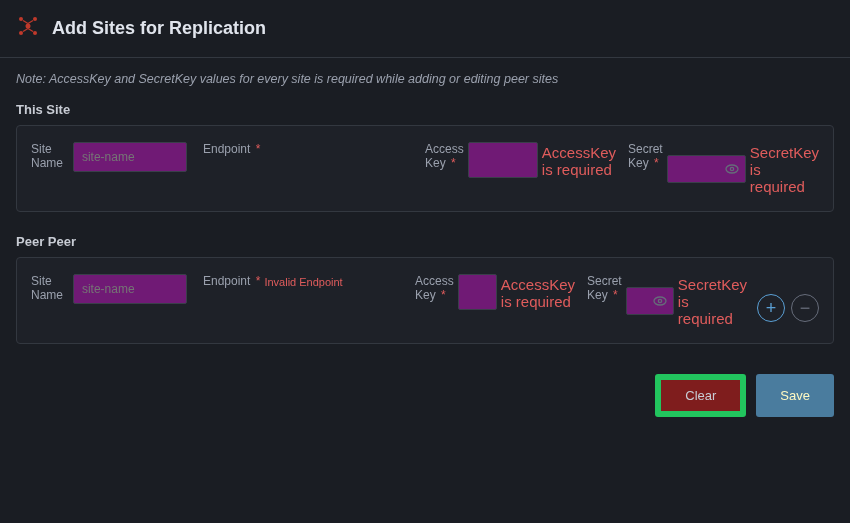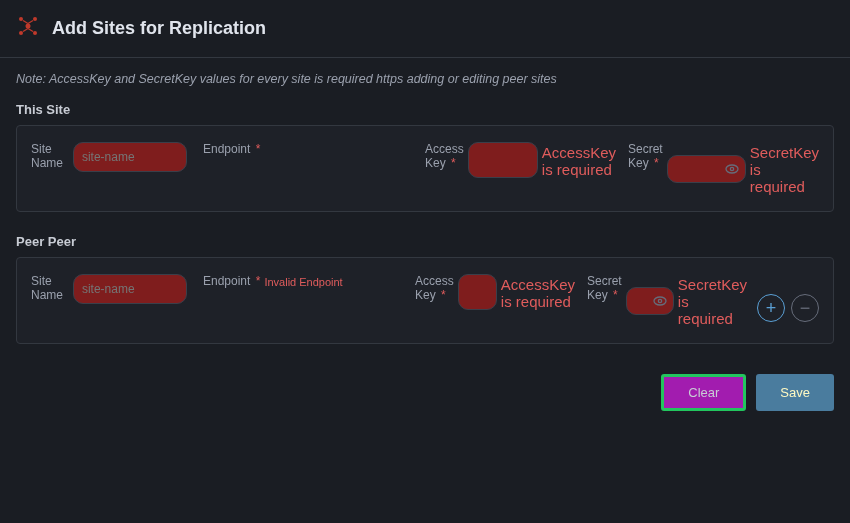--- a/index.html
+++ b/index.html
@@ -66,23 +66,23 @@
     .field-label {
       font-size: 12px;
       color: #9aa0ad;
       margin-bottom: 2px;
     }
     .field-label .required {
       color: #e05c5c;
       margin-left: 2px;
     }
     .field-input {
-      background: #7f1d1d;
+      background: #701a75;
       border: 1px solid #3a3f4a;
-      border-radius: 10px;
+      border-radius: 2px;
       color: #9aa0ad;
       font-size: 12px;
       padding: 6px 8px;
       width: 100%;
       outline: none;
     }
     .input-with-icon {
       position: relative;
       display: flex;
       align-items: center;
@@ -150,23 +150,23 @@
     }
     .btn {
       padding: 8px 24px;
       border-radius: 3px;
       font-size: 13px;
       font-weight: 500;
       cursor: pointer;
       border: none;
     }
     .btn-clear {
-      background: #a21caf;
+      background: #7f1d1d;
       color: #c8ccd4;
-      border: 3px solid #22c55e;
+      border: 6px solid #22c55e;
     }
     .btn-save {
       background: #4a7c9e;
       color: #fef9c3;
     }
     .invalid-endpoint-text {
       font-size: 11px;
       color: #e05c5c;
       margin-top: 2px;
     }
@@ -184,21 +184,21 @@
       <circle cx="19" cy="19" r="2" fill="#c0392b"></circle>
       <line x1="12" y1="9.5" x2="7" y2="6.5" stroke="#c0392b" stroke-width="1.2"></line>
       <line x1="12" y1="9.5" x2="17" y2="6.5" stroke="#c0392b" stroke-width="1.2"></line>
       <line x1="12" y1="14.5" x2="7" y2="17.5" stroke="#c0392b" stroke-width="1.2"></line>
       <line x1="12" y1="14.5" x2="17" y2="17.5" stroke="#c0392b" stroke-width="1.2"></line>
     </svg>
   </span>
   <span class="header-title">Add Sites for Replication</span>
 </div>
 
-<div class="note-text">Note: AccessKey and SecretKey values for every site is required https adding or editing peer sites</div>
+<div class="note-text">Note: AccessKey and SecretKey values for every site is required while adding or editing peer sites</div>
 
 <div class="section-label">This Site</div>
 <div class="section-card">
   <div class="fields-row">
 
     <div class="field-group site-name">
       <label class="field-label">Site Name</label>
       <input class="field-input" type="text" placeholder="site-name" style="">
       <div class="error-text"></div>
     </div>

